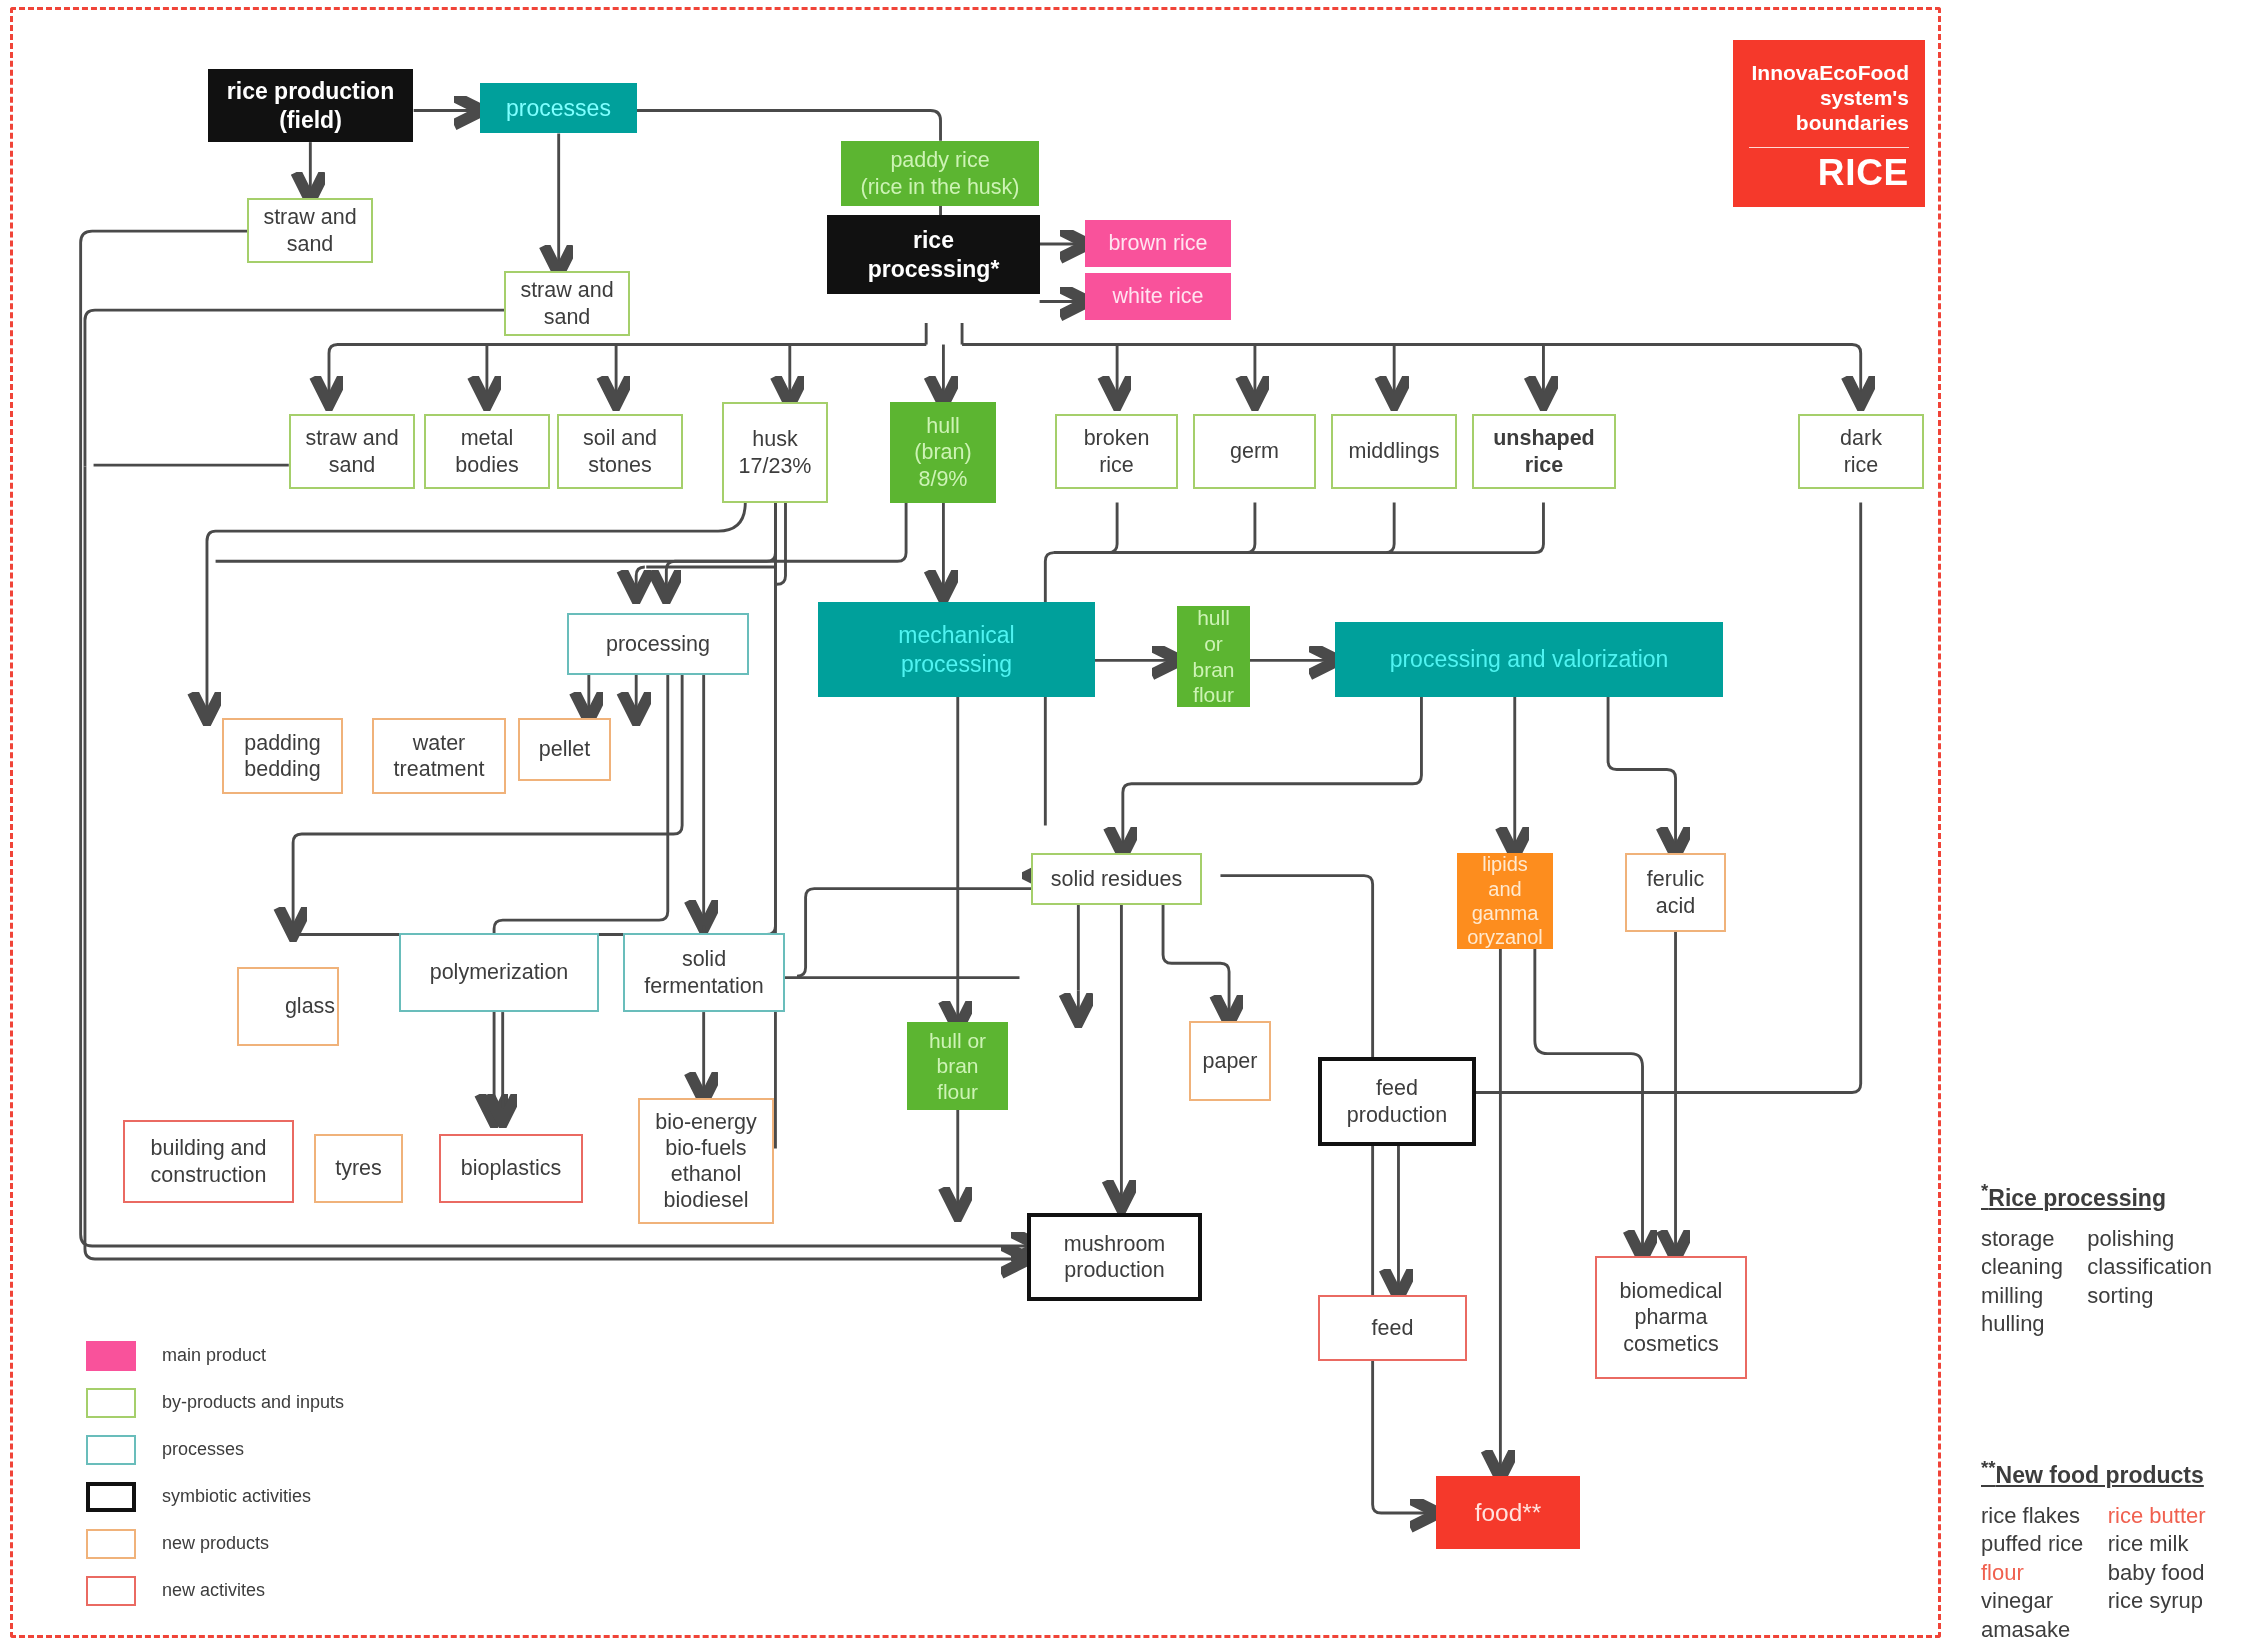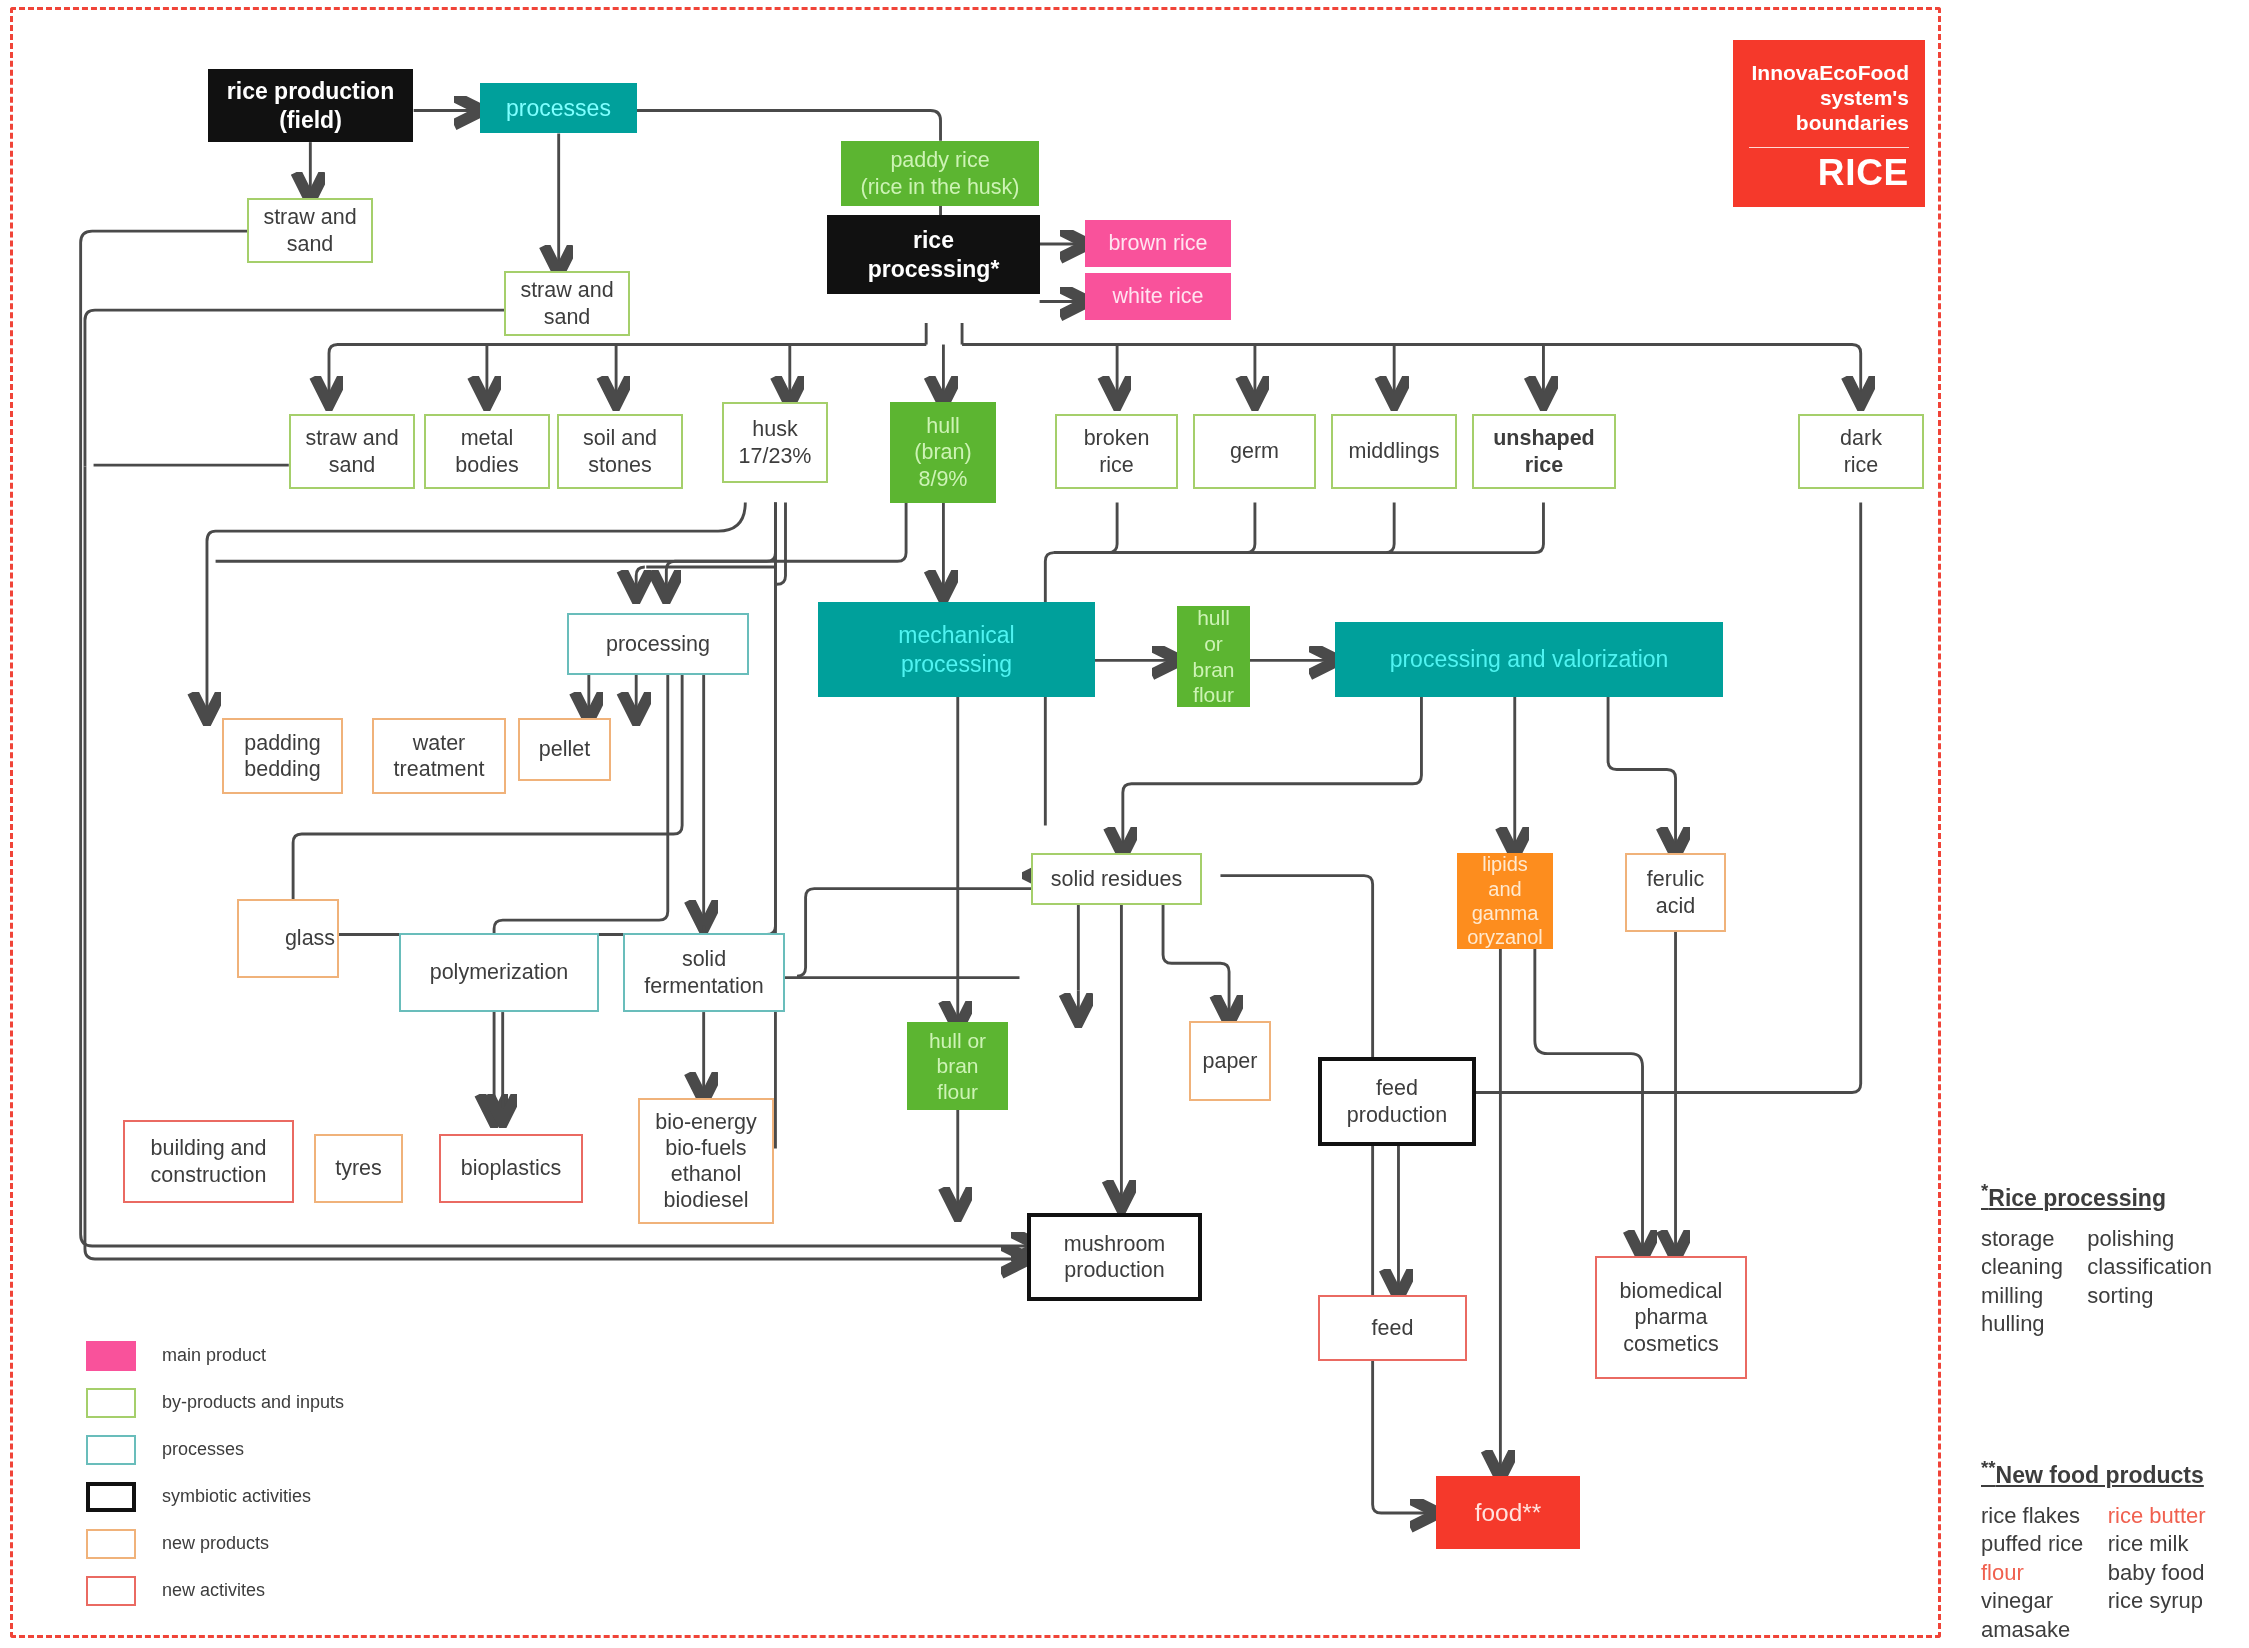--- a/index.html
+++ b/index.html
@@ -246,21 +246,21 @@
       <span>metal</span>
       <span>bodies</span>
     </span>
   </div>
   <div class="node t-byproduct" style="left:557px;top:414px;width:126px;height:75px;">
     <span>
       <span>soil and</span>
       <span>stones</span>
     </span>
   </div>
-  <div class="node t-byproduct" style="left:722px;top:402px;width:106px;height:81px;">
+  <div class="node t-byproduct" style="left:722px;top:402px;width:106px;height:101px;">
     <span>
       <span>husk</span>
       <span>17/23%</span>
     </span>
   </div>
   <div class="node t-byproduct-fill" style="left:890px;top:402px;width:106px;height:101px;">
     <span>
       <span>hull</span>
       <span>(bran)</span>
       <span>8/9%</span>
@@ -342,21 +342,21 @@
     </span>
   </div>
 
   <div class="node t-newproduct" style="left:1625px;top:853px;width:101px;height:79px;">
     <span>
       <span>ferulic</span>
       <span>acid</span>
     </span>
   </div>
 
-  <div class="node t-newproduct" style="left:237px;top:899px;width:102px;height:79px;padding-left:44px;">
+  <div class="node t-newproduct" style="left:237px;top:967px;width:102px;height:79px;padding-left:44px;">
     <span>glass</span>
   </div>
   <div class="node t-process" style="left:399px;top:933px;width:200px;height:79px;">
     <span>polymerization</span>
   </div>
   <div class="node t-process" style="left:623px;top:933px;width:162px;height:79px;">
     <span>
       <span>solid</span>
       <span>fermentation</span>
     </span>

